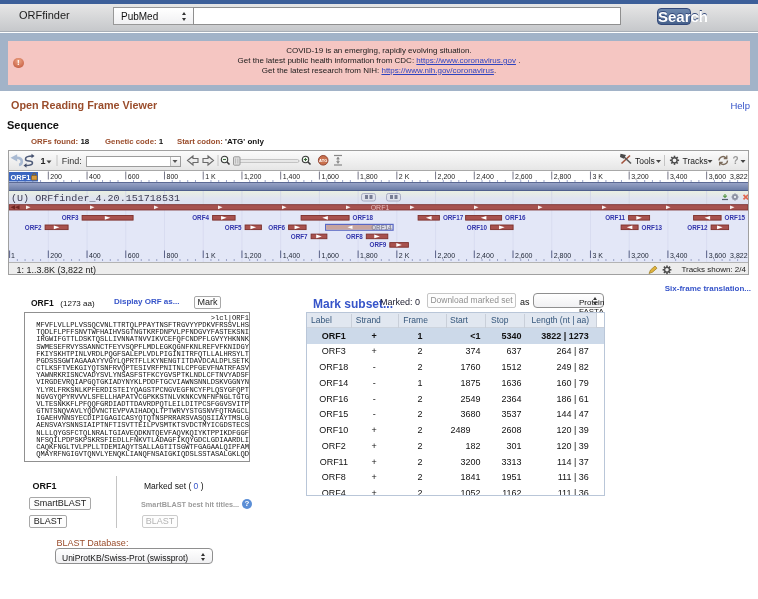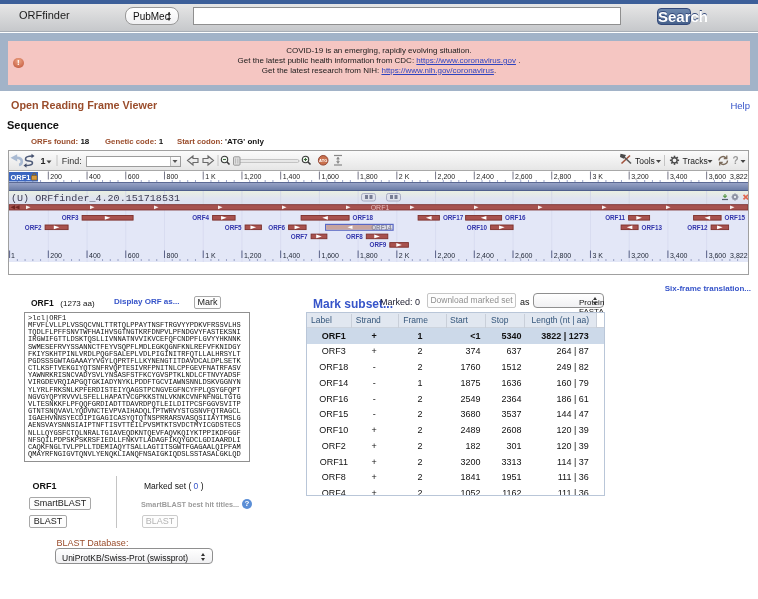--- a/index.html
+++ b/index.html
@@ -7,21 +7,21 @@
 .abs { position:absolute; }
 </style>
 </head>
 <body>
 
 <div class="abs" style="left:0;top:0;width:758px;height:3.5px;background:#3c5f99;"></div>
 <div class="abs" style="left:0;top:3.5px;width:758px;height:28.5px;background:linear-gradient(#e6e6e6,#c6c8cb);border-bottom:1px solid #a8aeb6;"></div>
 <div class="abs" style="left:0;top:0;width:758px;height:32px;">
   <div class="abs" style="left:19px;top:9px;font-size:11px;color:#1c1c1c;">ORFfinder</div>
 
-  <div class="abs" style="left:125px;top:7px;width:54px;height:18px;background:linear-gradient(#ffffff,#f0f0f2);border:1px solid #989898;border-radius:8px;">
+  <div class="abs" style="left:113px;top:7px;width:81px;height:18px;background:linear-gradient(#ffffff,#f0f0f2);border:1px solid #989898;border-radius:0;">
     <div class="abs" style="left:7px;top:3px;font-size:10px;color:#111;">PubMed</div>
     <div class="abs" style="right:7px;top:4px;width:0;height:0;border-left:2.8px solid transparent;border-right:2.8px solid transparent;border-bottom:3.8px solid #333;"></div>
     <div class="abs" style="right:7px;top:9.5px;width:0;height:0;border-left:2.8px solid transparent;border-right:2.8px solid transparent;border-top:3.8px solid #333;"></div>
   </div>
 
   <div class="abs" style="left:193px;top:7px;width:428px;height:18px;background:#fff;border:1px solid #8f8f8f;"></div>
 
   <div class="abs" style="left:627px;top:8px;width:34px;height:17px;background:linear-gradient(#6d87ad,#46618b);border:1px solid #33497a;border-radius:4px;color:#fff;font-size:15px;font-weight:bold;text-align:center;line-height:15px;text-shadow:0 -1px 0 #33497a;margin-left:30px;">Search</div>
 </div>
 
@@ -481,27 +481,47 @@
         <line x1="689.8872" y1="68" x2="689.8872" y2="70" stroke="#9aa3c6" stroke-width="1"></line>
         <line x1="705.3768" y1="68" x2="705.3768" y2="70" stroke="#9aa3c6" stroke-width="1"></line>
         <line x1="713.1216" y1="68" x2="713.1216" y2="70" stroke="#9aa3c6" stroke-width="1"></line>
         <line x1="720.8664" y1="68" x2="720.8664" y2="70" stroke="#9aa3c6" stroke-width="1"></line>
         <line x1="728.6111999999999" y1="68" x2="728.6111999999999" y2="70" stroke="#9aa3c6" stroke-width="1"></line>
         <line x1="0.6" y1="59.5" x2="0.6" y2="67" stroke="#5a6288"></line>
         <text x="2" y="66.5" font-family="Liberation Sans" font-size="7" fill="#1d2433">1</text>
       </svg>
     </div>
 
+  <div class="abs" style="left:0;top:111px;width:739px;height:12px;background:#ededed;border-top:1px solid #b3b3b3;">
+    <div class="abs" style="left:7.5px;top:1.5px;font-size:9px;color:#222;">1: 1..3.8K (3,822 nt)</div>
+    <div class="abs" style="right:72px;top:1.5px;width:28px;height:10px;" id="statusicons">
+        <svg width="26" height="10" xmlns="http://www.w3.org/2000/svg" style="position:absolute;left:0;top:0;">
+          <path d="M 1 8.5 l 1.5 -3.5 l 4.5 -4 l 2 2.2 l -4.5 4 Z" fill="#e0b33c" stroke="#9a7a20" stroke-width="0.7"></path>
+          <g stroke="#4a4a4a" fill="none">
+            <line x1="21.42" y1="4.8" x2="23.4" y2="4.8" stroke-width="1.6"></line>
+            <line x1="20.711198410471447" y1="6.5111984104714455" x2="22.11126983722081" y2="7.911269837220809" stroke-width="1.6"></line>
+            <line x1="19" y1="7.220000000000001" x2="19" y2="9.2" stroke-width="1.6"></line>
+            <line x1="17.288801589528553" y1="6.5111984104714455" x2="15.88873016277919" y2="7.911269837220809" stroke-width="1.6"></line>
+            <line x1="16.58" y1="4.8" x2="14.6" y2="4.800000000000001" stroke-width="1.6"></line>
+            <line x1="17.288801589528553" y1="3.0888015895285545" x2="15.88873016277919" y2="1.6887301627791906" stroke-width="1.6"></line>
+            <line x1="19" y1="2.3799999999999994" x2="19" y2="0.39999999999999947" stroke-width="1.6"></line>
+            <line x1="20.711198410471447" y1="3.088801589528554" x2="22.11126983722081" y2="1.6887301627791897" stroke-width="1.6"></line>
+            <circle cx="19" cy="4.8" r="2.4200000000000004" stroke-width="1.3"></circle>
+          </g>
+        </svg>
+      </div>
+    <div class="abs" style="right:2px;top:2px;font-size:8px;color:#222;">Tracks shown: 2/4</div>
+  </div>
 </div>
 
 <div class="abs" style="left:31px;top:297.5px;font-size:8px;color:#111;"><b style="font-size:8.5px;">ORF1</b>&nbsp;&nbsp;&nbsp;(1273 aa)</div>
 <div class="abs" style="left:114px;top:297px;font-size:8px;font-weight:bold;color:#3654c9;">Display ORF as...</div>
 <div class="abs" style="left:194px;top:296px;width:27px;height:13px;border:1px solid #a8a8a8;border-radius:2px;background:#fdfdfd;font-size:9px;color:#222;text-align:center;line-height:11.5px;">Mark</div>
 
-<div class="abs" id="fasta" style="left:24px;top:312px;width:226px;height:150px;border:1px solid #909090;background:#fff;font-family:'Liberation Mono',monospace;font-size:7.1px;line-height:7.15px;color:#111;padding:2px 0 0 3px;white-space:pre;">&gt;lcl|ORF1
+<div class="abs" id="fasta" style="left:24px;top:312px;width:226px;height:150px;border:1px solid #909090;background:#fff;font-family:'Liberation Mono',monospace;font-size:7.1px;line-height:7.15px;color:#111;padding:2px 0 0 3px;white-space:pre;text-align:right;">&gt;lcl|ORF1
 MFVFLVLLPLVSSQCVNLTTRTQLPPAYTNSFTRGVYYPDKVFRSSVLHS
 TQDLFLPFFSNVTWFHAIHVSGTNGTKRFDNPVLPFNDGVYFASTEKSNI
 IRGWIFGTTLDSKTQSLLIVNNATNVVIKVCEFQFCNDPFLGVYYHKNNK
 SWMESEFRVYSSANNCTFEYVSQPFLMDLEGKQGNFKNLREFVFKNIDGY
 FKIYSKHTPINLVRDLPQGFSALEPLVDLPIGINITRFQTLLALHRSYLT
 PGDSSSGWTAGAAAYYVGYLQPRTFLLKYNENGTITDAVDCALDPLSETK
 CTLKSFTVEKGIYQTSNFRVQPTESIVRFPNITNLCPFGEVFNATRFASV
 YAWNRKRISNCVADYSVLYNSASFSTFKCYGVSPTKLNDLCFTNVYADSF
 VIRGDEVRQIAPGQTGKIADYNYKLPDDFTGCVIAWNSNNLDSKVGGNYN
 YLYRLFRKSNLKPFERDISTEIYQAGSTPCNGVEGFNCYFPLQSYGFQPT
@@ -588,21 +608,21 @@
     <div style="position:absolute;left:211.8px;top:81.12px;width:70px;text-align:right;font-size:9px;color:#111;">186 | 61</div>
     <div style="position:absolute;left:0px;top:96.85000000000001px;width:53.6px;text-align:center;font-size:9px;color:#111;">ORF15</div>
     <div style="position:absolute;left:43.5px;top:96.85000000000001px;width:47.5px;text-align:center;font-size:9px;color:#111;">-</div>
     <div style="position:absolute;left:91px;top:96.85000000000001px;width:43.8px;text-align:center;font-size:9px;color:#111;">2</div>
     <div style="position:absolute;left:113.5px;top:96.85000000000001px;width:60px;text-align:right;font-size:9px;color:#111;">3680</div>
     <div style="position:absolute;left:154.5px;top:96.85000000000001px;width:60px;text-align:right;font-size:9px;color:#111;">3537</div>
     <div style="position:absolute;left:211.8px;top:96.85000000000001px;width:70px;text-align:right;font-size:9px;color:#111;">144 | 47</div>
     <div style="position:absolute;left:0px;top:112.58000000000001px;width:53.6px;text-align:center;font-size:9px;color:#111;">ORF10</div>
     <div style="position:absolute;left:43.5px;top:112.58000000000001px;width:47.5px;text-align:center;font-size:9px;color:#111;">+</div>
     <div style="position:absolute;left:91px;top:112.58000000000001px;width:43.8px;text-align:center;font-size:9px;color:#111;">2</div>
-    <div style="position:absolute;left:113.5px;top:112.58000000000001px;width:60px;text-align:right;font-size:9px;color:#111;">2489</div>
+    <div style="position:absolute;left:113.5px;top:112.58000000000001px;width:50px;text-align:right;font-size:9px;color:#111;">2489</div>
     <div style="position:absolute;left:154.5px;top:112.58000000000001px;width:60px;text-align:right;font-size:9px;color:#111;">2608</div>
     <div style="position:absolute;left:211.8px;top:112.58000000000001px;width:70px;text-align:right;font-size:9px;color:#111;">120 | 39</div>
     <div style="position:absolute;left:0px;top:128.31px;width:53.6px;text-align:center;font-size:9px;color:#111;">ORF2</div>
     <div style="position:absolute;left:43.5px;top:128.31px;width:47.5px;text-align:center;font-size:9px;color:#111;">+</div>
     <div style="position:absolute;left:91px;top:128.31px;width:43.8px;text-align:center;font-size:9px;color:#111;">2</div>
     <div style="position:absolute;left:113.5px;top:128.31px;width:60px;text-align:right;font-size:9px;color:#111;">182</div>
     <div style="position:absolute;left:154.5px;top:128.31px;width:60px;text-align:right;font-size:9px;color:#111;">301</div>
     <div style="position:absolute;left:211.8px;top:128.31px;width:70px;text-align:right;font-size:9px;color:#111;">120 | 39</div>
     <div style="position:absolute;left:0px;top:144.04000000000002px;width:53.6px;text-align:center;font-size:9px;color:#111;">ORF11</div>
     <div style="position:absolute;left:43.5px;top:144.04000000000002px;width:47.5px;text-align:center;font-size:9px;color:#111;">+</div>

